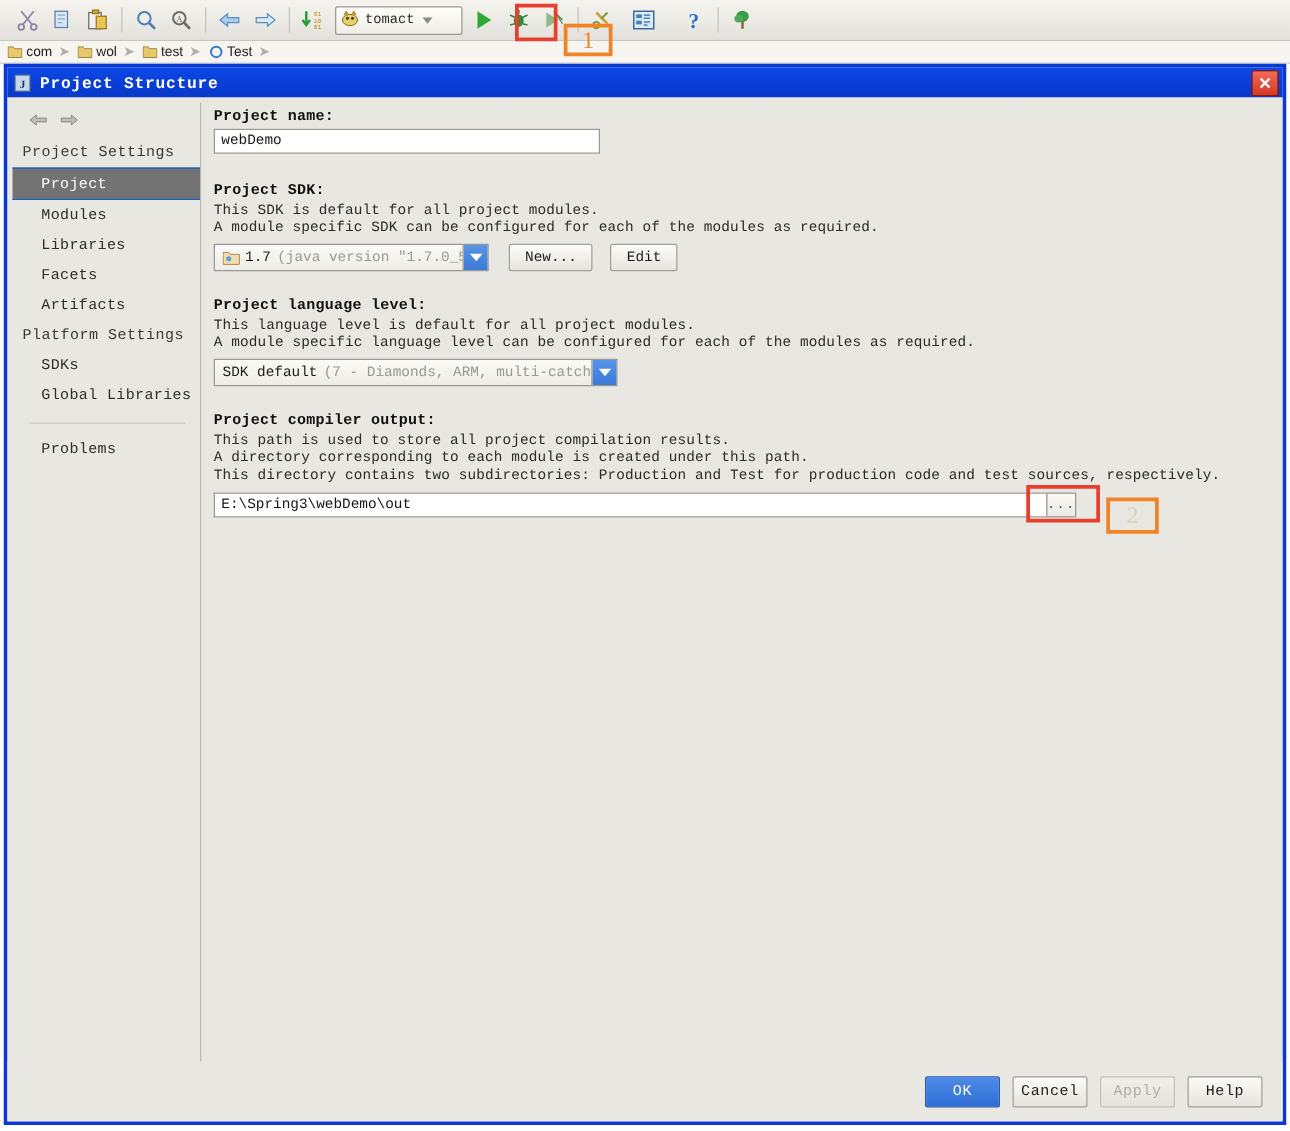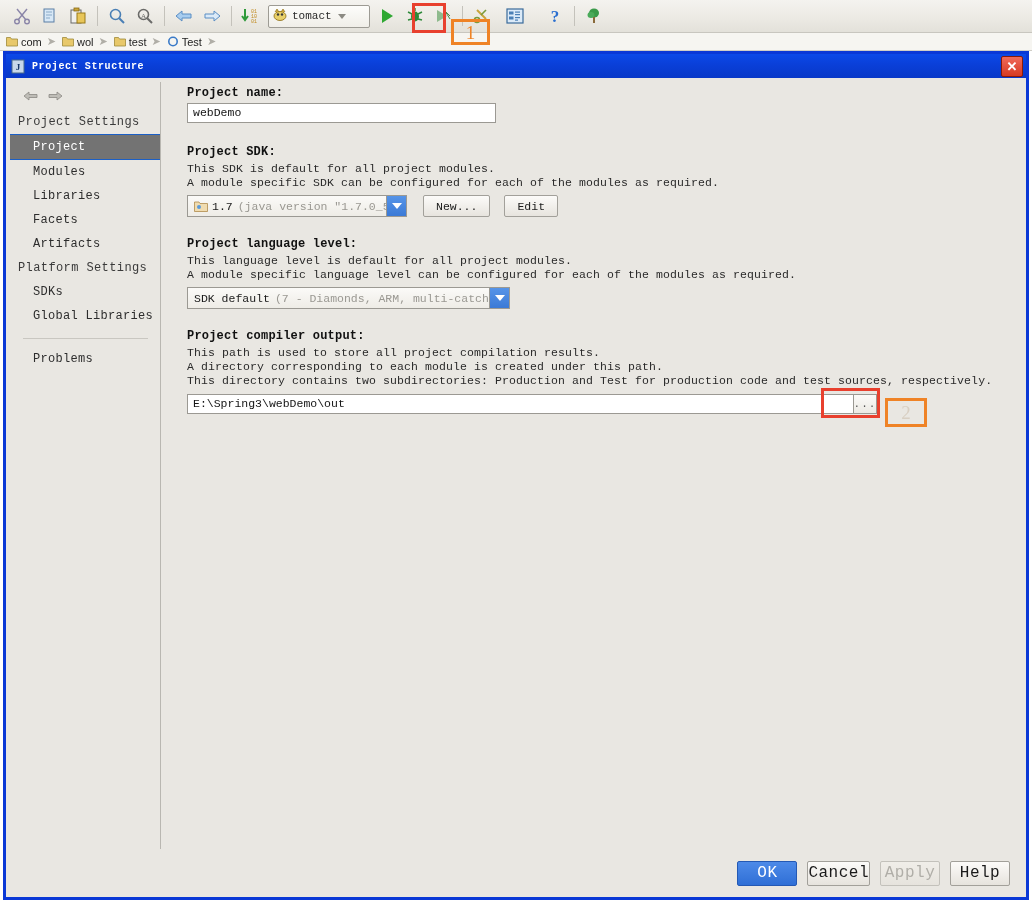--- a/index.html
+++ b/index.html
@@ -112,21 +112,21 @@
     display: flex;
     align-items: center;
     padding: 0 2px 0 5px;
     box-sizing: border-box;
     position: relative;
   }
   #dialog-title-text {
     color: #ffffff;
     font-family: "Liberation Mono", monospace;
     font-weight: bold;
-    font-size: 10px;
+    font-size: 13px;
     letter-spacing: 0.6px;
     margin-left: 7px;
   }
   #dialog-close-btn {
     position: absolute;
     right: 3px; top: 2px;
     width: 20px; height: 19px;
     background: linear-gradient(to bottom,#f06a5a,#d63a22);
     border: 1px solid #8a1a08;
     border-radius: 2px;
@@ -197,21 +197,20 @@
   }
 
   
   #main-panel {
     position: absolute;
     left: 156px; top: 4px;
     right: 4px;
     height: 790px;
     background: #e9e7e2;
     overflow: hidden;
-    margin-left: 16px;
   }
   .sec-title {
     font-family: "Liberation Mono", monospace;
     font-weight: bold;
     font-size: 12px;
     color: #111111;
     margin: 0 0 3px 9px;
     letter-spacing: 0.2px;
   }
   .sec-desc {
@@ -323,21 +322,21 @@
     height: 48px;
     display: flex;
     align-items: center;
     justify-content: flex-end;
     padding-right: 16px;
     box-sizing: border-box;
     background: #e9e7e2;
   }
   .footer-btn {
     font-family: "Liberation Mono", monospace;
-    font-size: 16px;
+    font-size: 12px;
     height: 25px;
     min-width: 60px;
     margin-left: 10px;
     border-radius: 2px;
     display: inline-flex;
     align-items: center;
     justify-content: center;
     box-sizing: border-box;
     letter-spacing: 0.5px;
   }

